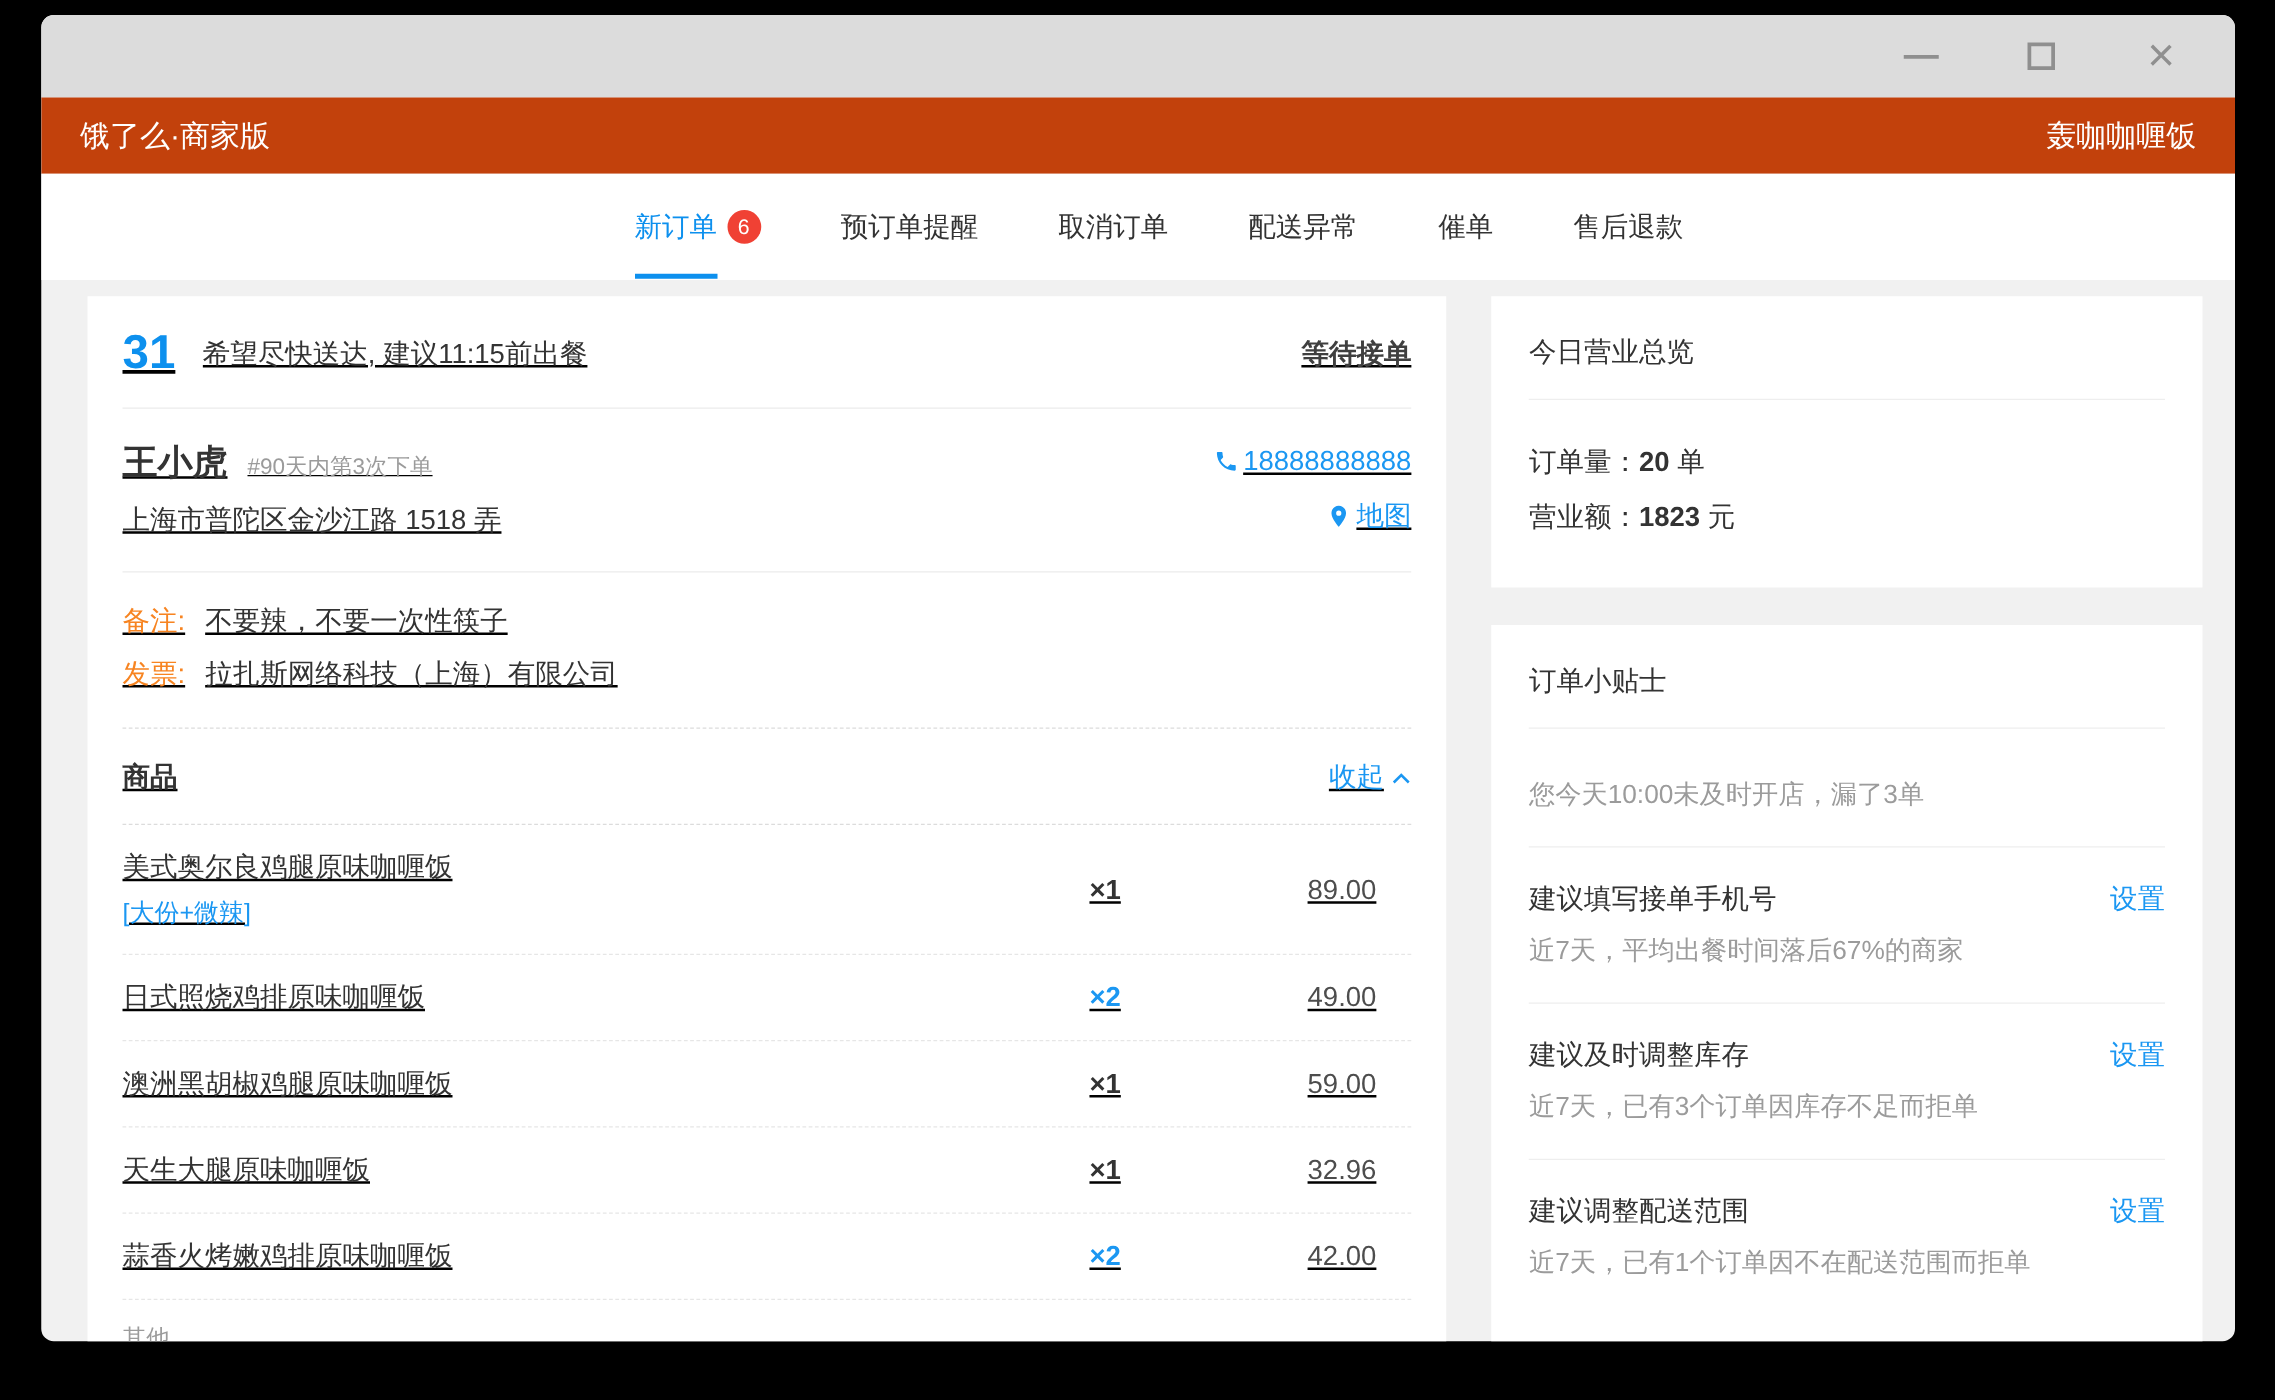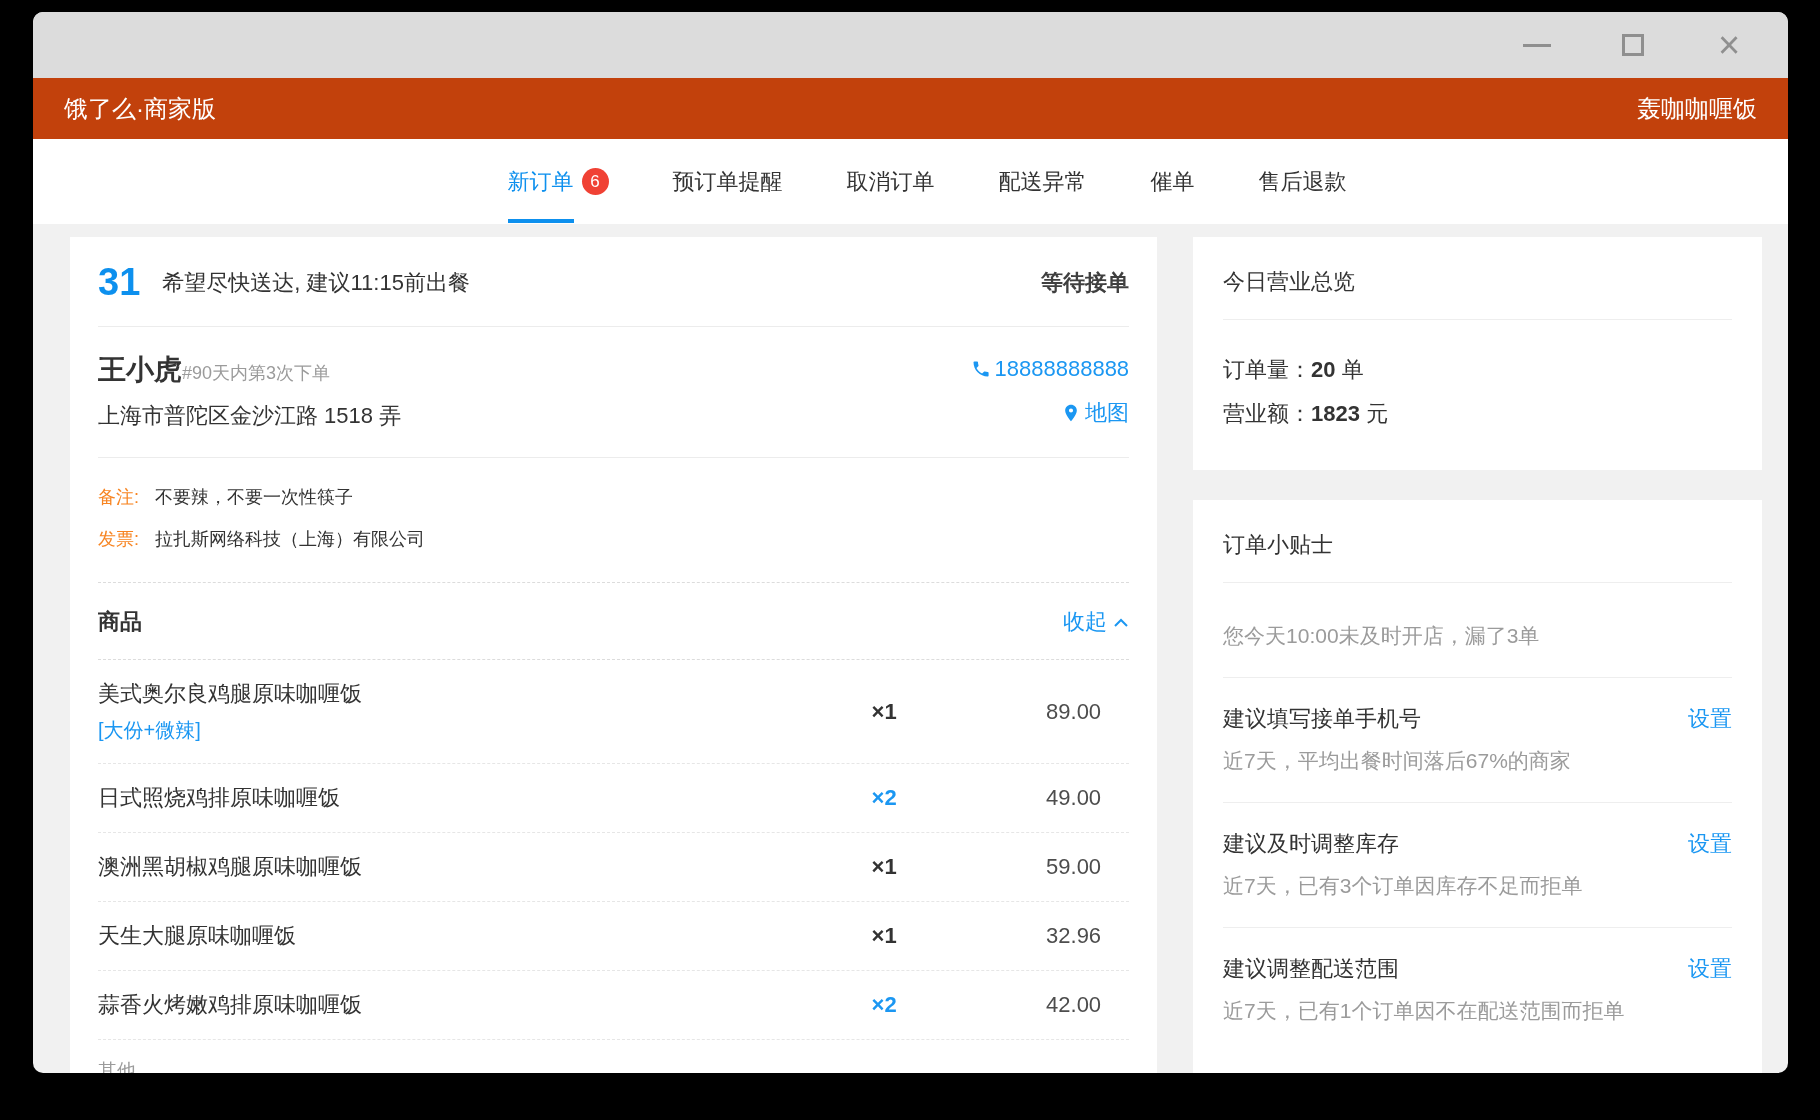--- a/index.html
+++ b/index.html
@@ -26,40 +26,40 @@
   .tab-label { position:relative; }
   .tab.active { color:#0d90ee; }
   .tab.active .tab-label::after { content:""; position:absolute; left:0; right:0; bottom:-26px;
             height:4px; background:#0d90ee; }
   .badge { display:inline-block; min-width:27px; height:27px; border-radius:14px; background:#f04134;
            color:#fff; font-size:17px; line-height:27px; text-align:center; margin-left:8px; padding:0 4px; }
 
   
   .content { position:relative; display:flex; align-items:flex-start; gap:36px;
              padding:13px 26px 0 37px; height:849px; }
-  .card { background:#fff; width:1216px; min-height:870px; padding:0 28px; }
+  .card { background:#fff; width:1216px; min-height:870px; padding:0 28px;text-decoration:underline; }
   .rightcol { width:640px; display:flex; flex-direction:column; gap:30px; }
 
   
   .order-head { display:flex; align-items:center; padding:24px 0 22px; border-bottom:1px solid #ececec; }
   .order-no { font-size:38px; font-weight:bold; color:#0d90ee; margin-right:22px; }
   .order-note { font-size:22px; color:#333; flex:1; }
   .order-status { font-size:22px; font-weight:bold; color:#3f3f3f; }
 
   
   .customer { padding:24px 0 26px; border-bottom:1px solid #ececec; }
   .cust-line { display:flex; align-items:baseline; }
-  .cust-name { font-size:28px; font-weight:bold; color:#333; }
+  .cust-name { font-size:28px; font-weight:bold; color:#333; margin-right:16px; }
   .cust-freq { font-size:18px; color:#9b9b9b; flex:1; }
   .addr { font-size:22px; color:#333; flex:1; margin-top:12px; }
   .link { color:#1b97f2; text-decoration:none; font-size:22px; display:inline-flex; align-items:center; gap:4px; cursor:pointer; }
   .link svg { fill:#1b97f2; }
 
   
-  .remarks { padding:18px 0 22px; border-bottom:1px dashed #dcdcdc; font-size:18px; color:#333; line-height:42px; }
+  .remarks { padding:18px 0 22px; border-bottom:1px dashed #dcdcdc; font-size:22px; color:#333; line-height:42px; }
   .lbl-orange { color:#f78421; margin-right:16px; }
 
   
   .goods-head { display:flex; align-items:center; padding:24px 0 22px; border-bottom:1px dashed #dcdcdc; }
   .goods-title { font-size:22px; font-weight:bold; color:#333; flex:1; }
   .item-row { display:flex; align-items:center; padding:19px 0; border-bottom:1px dashed #e6e6e6; }
   .item-main { flex:1; font-size:22px; color:#333; }
   .item-opt { font-size:20px; color:#1b97f2; margin-top:8px; }
   .item-qty { width:150px; text-align:center; font-size:22px; font-weight:bold; color:#333; }
   .item-qty.hl { color:#1b97f2; }

